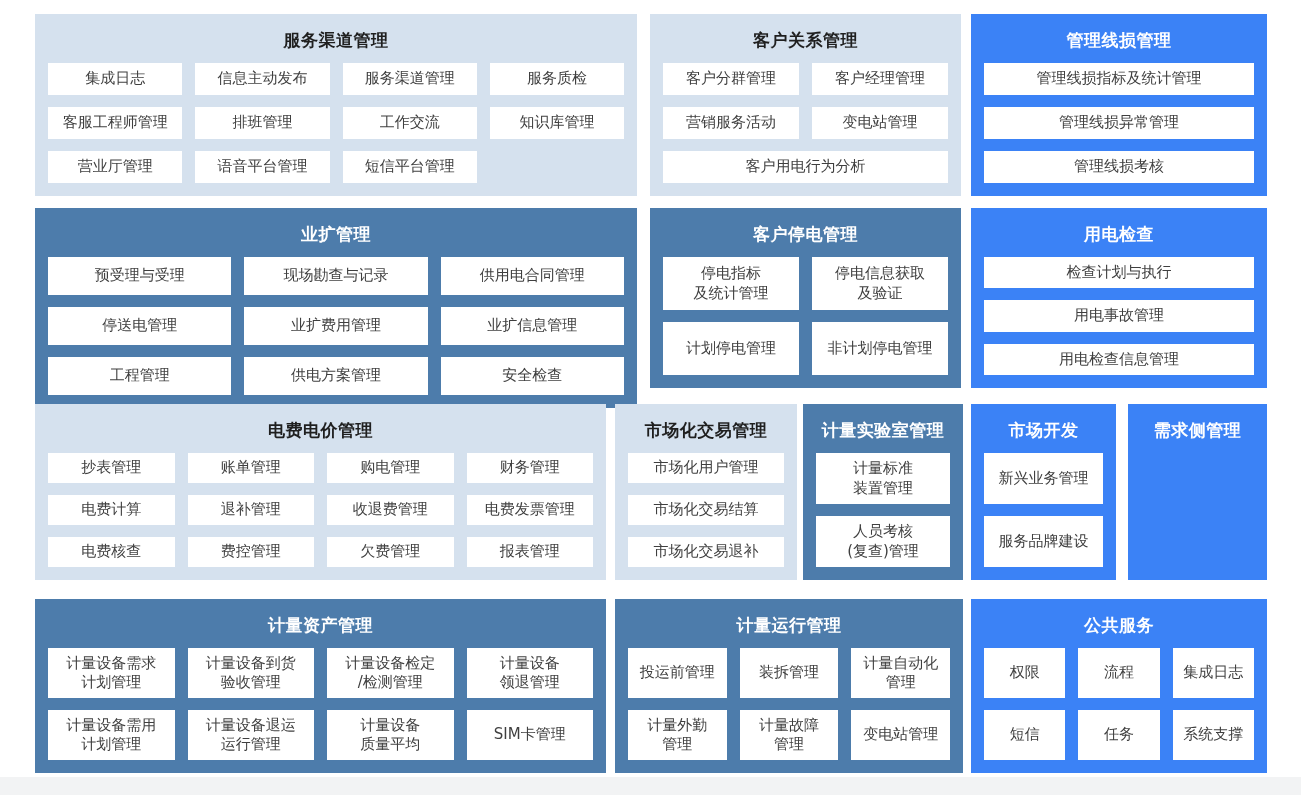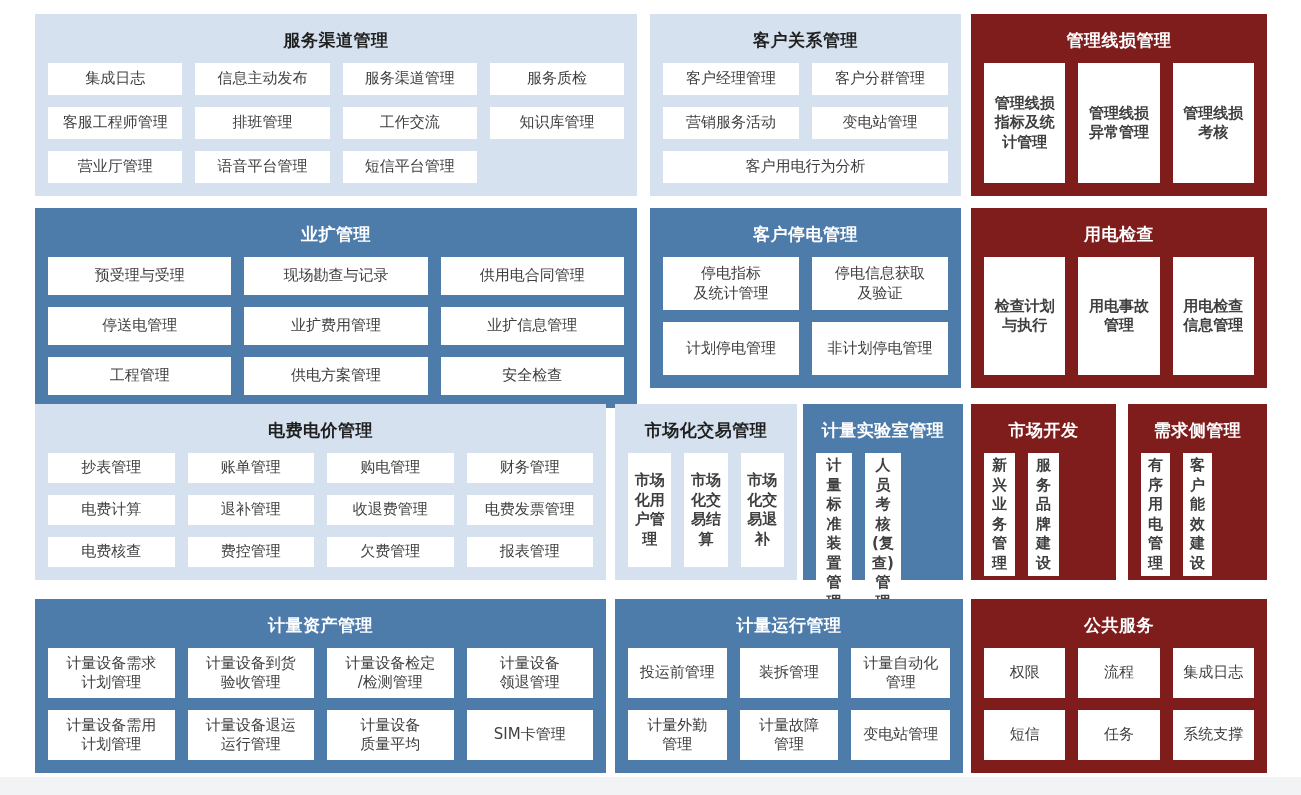--- a/index.html
+++ b/index.html
@@ -1,25 +1,25 @@
 <!DOCTYPE html>
 <html><head>
 <meta charset="utf-8">
 <style>
   html,body{margin:0;padding:0;background:#ffffff;font-family:"DejaVu Sans","Liberation Sans",sans-serif;}
   .canvas{position:relative;width:1301px;height:795px;background:#ffffff;overflow:hidden;}
   .bottom-strip{position:absolute;left:0;bottom:0;width:100%;height:18px;background:#f2f3f4;}
   .block{position:absolute;box-sizing:border-box;display:flex;flex-direction:column;padding:8px 13px 13px;}
   .block.light{background:#d5e1ee;}
   .block.dark{background:#4d7cab;}
-  .block.teal{background:#7f1d1d;}
+  .block.teal{background:#3b82f6;}
   .block-title{flex:0 0 auto;text-align:center;font-weight:bold;font-size:17px;color:#1f1f1f;padding:7px 0 11px;letter-spacing:0.5px;}
   .block.dark .block-title,.block.teal .block-title{color:#ffffff;}
   .block-items{flex:1 1 auto;display:grid;gap:12px 13px;grid-auto-rows:1fr;align-content:stretch;}
-  .cols-1{grid-template-columns:1fr 1fr 1fr;font-weight:bold;}
+  .cols-1{grid-template-columns:1fr;}
   .cols-2{grid-template-columns:repeat(2,1fr);}
   .cols-3{grid-template-columns:repeat(3,1fr);}
   .cols-4{grid-template-columns:repeat(4,1fr);}
   .item{background:#ffffff;color:#3f3f3f;font-size:15px;line-height:1.3;display:flex;align-items:center;justify-content:center;text-align:center;white-space:pre-line;padding:3px 4px;min-height:30px;box-sizing:border-box;}
   .span2{grid-column:span 2;}
 </style>
 </head>
 <body>
 
 <div class="canvas">
@@ -37,22 +37,22 @@
         <div class="item">知识库管理</div>
         <div class="item">营业厅管理</div>
         <div class="item">语音平台管理</div>
         <div class="item">短信平台管理</div>
       </div>
   </div>
 
   <div class="block light" style="left:650px;top:14px;width:311px;height:182px;">
     <div class="block-title">客户关系管理</div>
     <div class="block-items cols-2">
+        <div class="item">客户分群管理</div>
         <div class="item">客户经理管理</div>
-        <div class="item">客户分群管理</div>
         <div class="item">营销服务活动</div>
         <div class="item">变电站管理</div>
         <div class="item span2">客户用电行为分析</div>
       </div>
   </div>
 
   <div class="block teal" style="left:971px;top:14px;width:296px;height:182px;">
     <div class="block-title">管理线损管理</div>
     <div class="block-items cols-1">
         <div class="item">管理线损指标及统计管理</div>
@@ -137,24 +137,20 @@
   <div class="block teal" style="left:971px;top:404px;width:145px;height:176px;">
     <div class="block-title">市场开发</div>
     <div class="block-items cols-1">
         <div class="item">新兴业务管理</div>
         <div class="item">服务品牌建设</div>
       </div>
   </div>
 
   <div class="block teal" style="left:1128px;top:404px;width:139px;height:176px;">
     <div class="block-title">需求侧管理</div>
-    <div class="block-items cols-1">
-        <div class="item">有序用电管理</div>
-        <div class="item">客户能效建设</div>
-      </div>
   </div>
 
   <div class="block dark" style="left:35px;top:599px;width:571px;height:174px;">
     <div class="block-title">计量资产管理</div>
     <div class="block-items cols-4">
         <div class="item">计量设备需求
 计划管理</div>
         <div class="item">计量设备到货
 验收管理</div>
         <div class="item">计量设备检定

